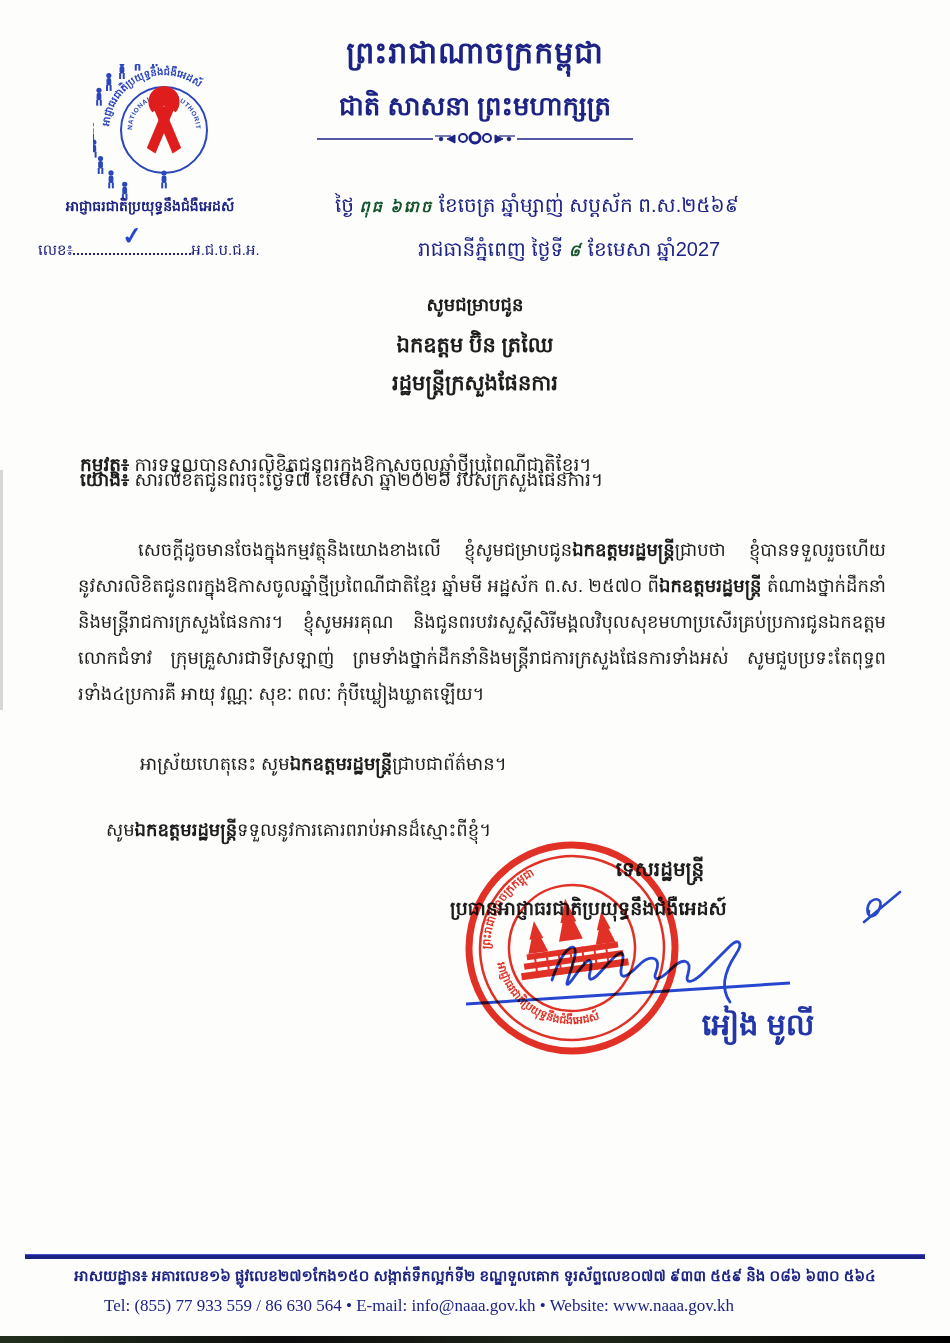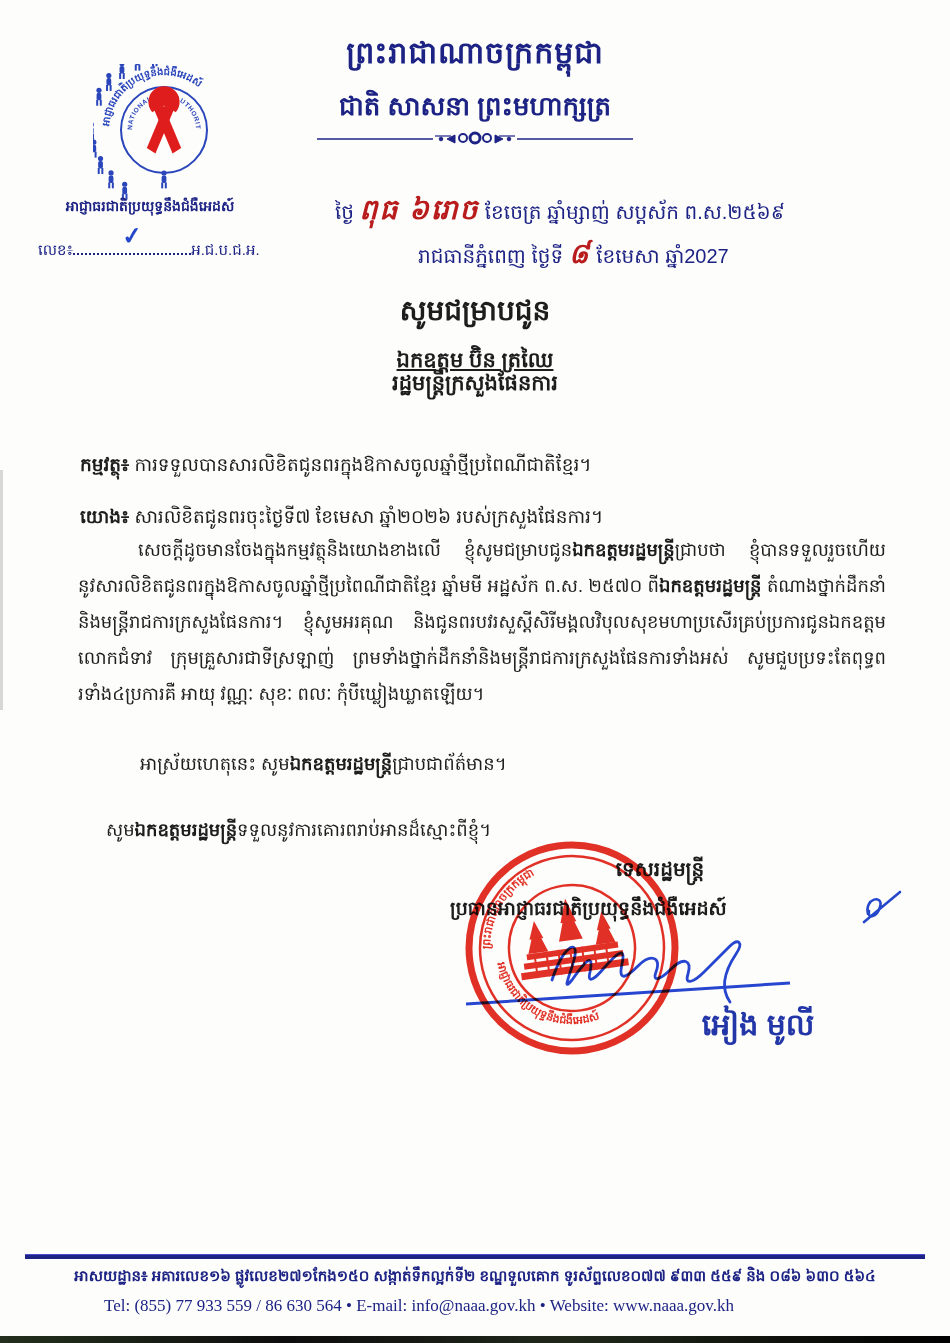--- a/index.html
+++ b/index.html
@@ -20,30 +20,30 @@
   
   .logo{left:93px;top:64px;width:142px;height:140px;}
   .org-under-logo{left:25px;top:197px;width:250px;font-size:14px;overflow:hidden;white-space:nowrap;}
   .ref-line{left:38px;top:240px;width:290px;font-size:15px;}
   .dotted-leader{display:inline-block;width:118px;border-bottom:2px dotted #1d2384;height:12px;}
   .checkmark{left:122px;top:222px;font-size:24px;color:#2547cb;transform:rotate(-6deg);font-weight:bold;}
 
   
   .date-line1{left:335px;top:192px;width:612px;font-size:20px;}
   .date-line2{left:418px;top:236px;width:500px;font-size:20px;}
-  .hand{color:#b91c1c;font-size:28px;font-style:italic;letter-spacing:2px;font-weight:bold;}
-
-  
-  .addr-salutation{left:150px;top:293px;width:650px;font-size:28px;}
-  .addr-name{left:150px;top:346px;width:650px;font-size:21px;text-decoration:underline;}
+  .hand{color:#14532d;font-size:16px;font-style:italic;letter-spacing:2px;font-weight:bold;}
+
+  
+  .addr-salutation{left:150px;top:293px;width:650px;font-size:18px;}
+  .addr-name{left:150px;top:331px;width:650px;font-size:21px;}
   .addr-title{left:150px;top:369px;width:650px;font-size:21px;}
 
   
   .subject-line{left:80px;top:422px;width:808px;font-size:18.5px;line-height:38px;margin-top:24px;}
-  .reference-line{left:80px;top:461px;width:808px;font-size:18.5px;line-height:38px;margin-top:37px;}
+  .reference-line{left:80px;top:461px;width:808px;font-size:18.5px;line-height:38px;}
   .lbl{font-weight:bold;}
 
   
   .body-par{left:78px;top:516px;width:808px;font-size:18px;line-height:36px;
             text-align:justify;text-indent:60px;max-height:222px;overflow:hidden;margin-top:16px;}
   .closing1{left:140px;top:752px;width:760px;font-size:18px;white-space:nowrap;overflow:hidden;}
   .closing2{left:106px;top:818px;width:800px;font-size:18px;white-space:nowrap;overflow:hidden;}
 
   
   .stamp{left:460px;top:836px;width:224px;height:224px;mix-blend-mode:multiply;opacity:.95;}

